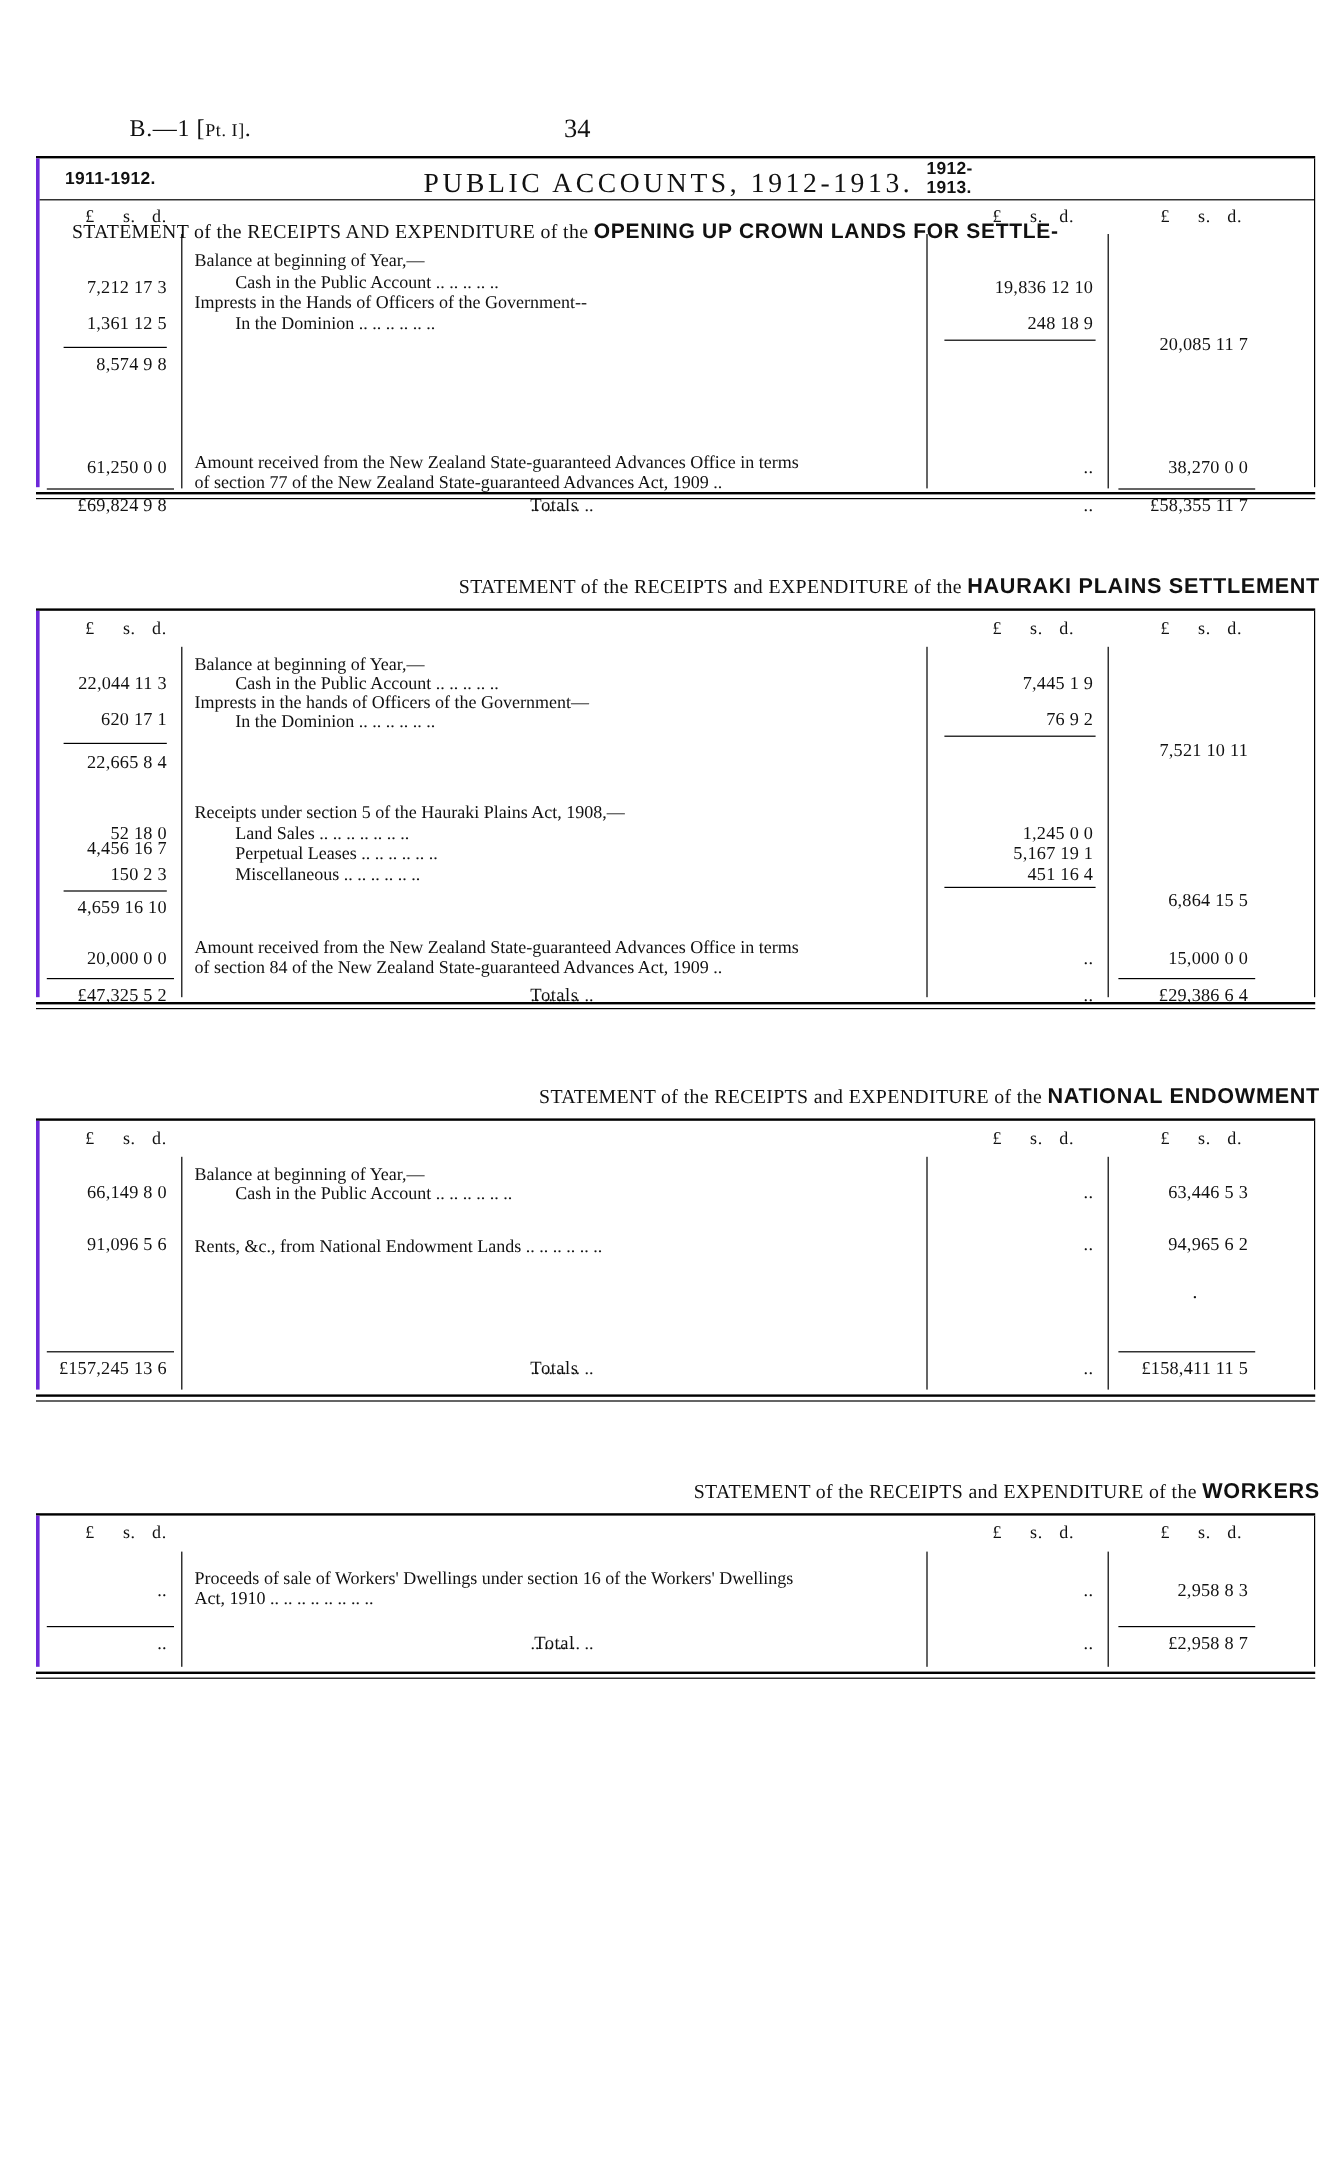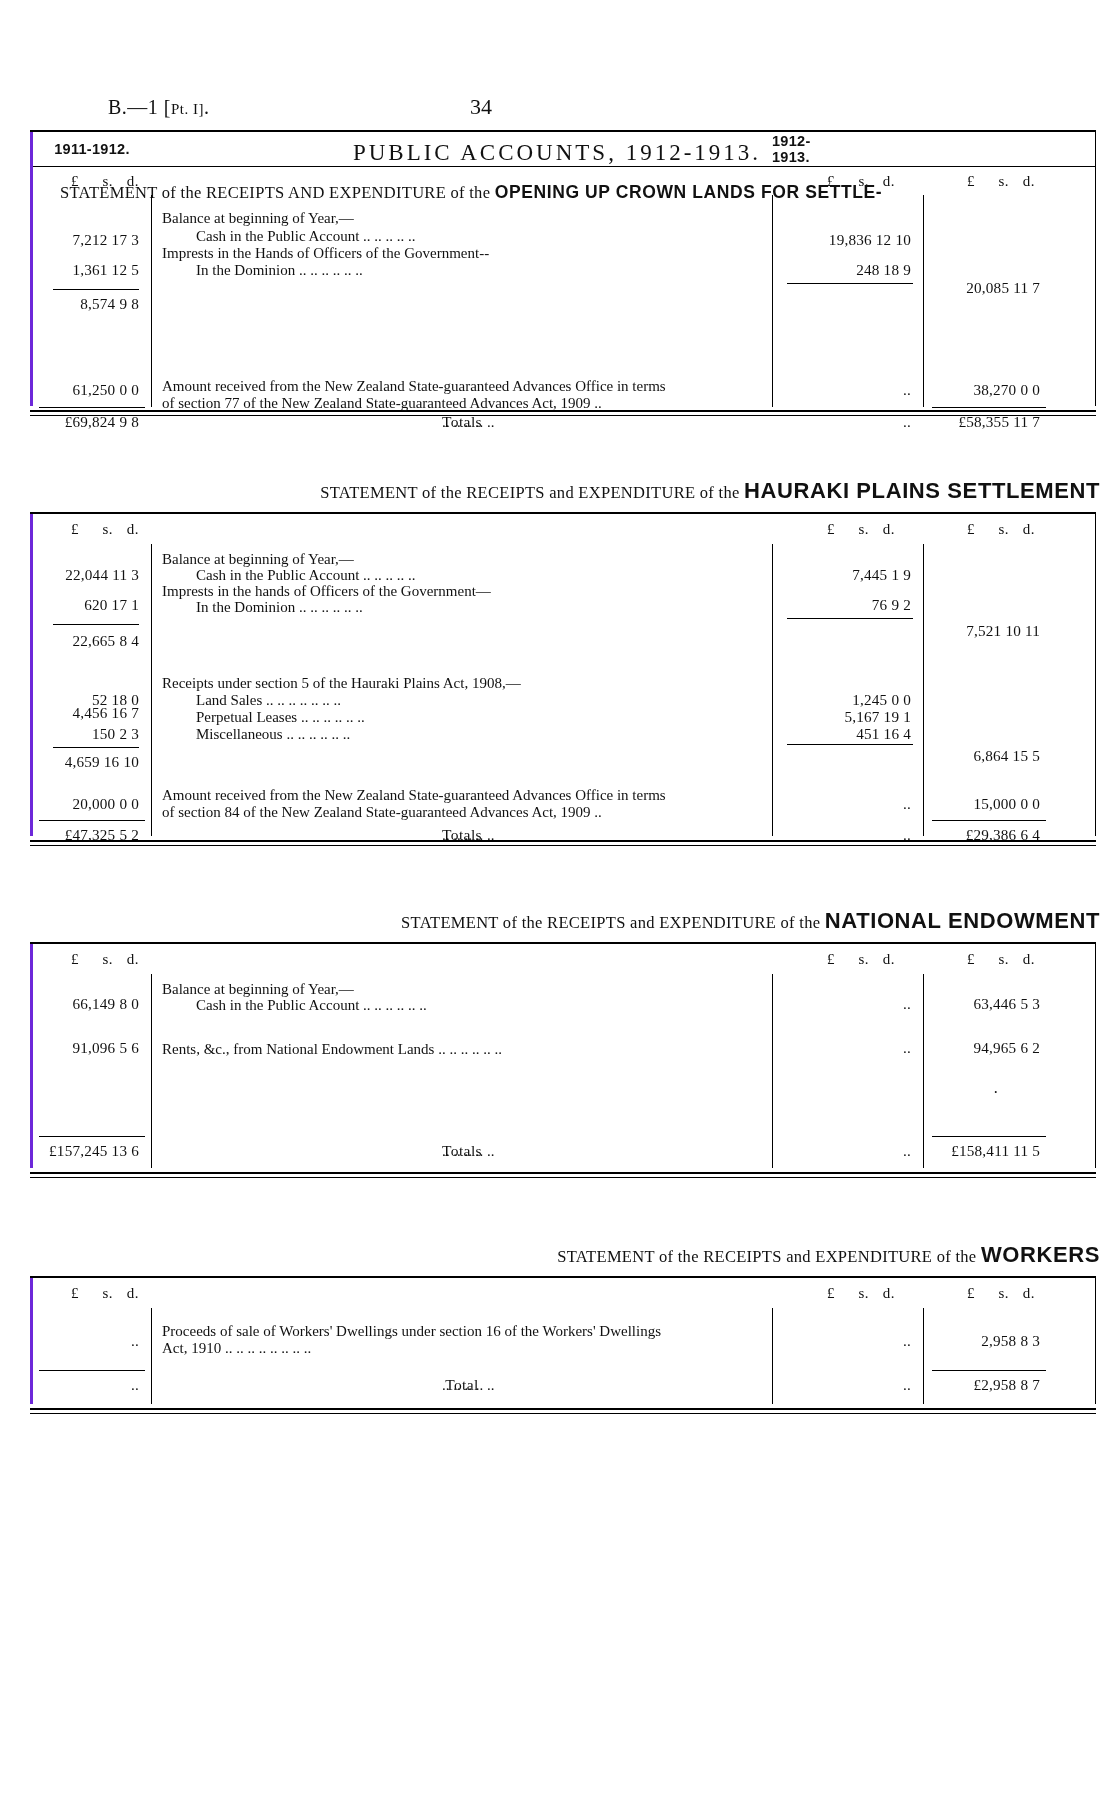--- a/index.html
+++ b/index.html
@@ -69,21 +69,21 @@
   .stmt-right {
     text-align: right;
     padding-right: 14px;
     font-size: 16.5px;
     letter-spacing: 0.3px;
     margin-bottom: 8px;
   }
   .stmt-right .big {
     font-family: "Liberation Sans", sans-serif;
     font-weight: bold;
-    font-size: 22px;
+    font-size: 18px;
     letter-spacing: 0.6px;
   }
 
   
   .tbl {
     position: relative;
     margin: 0 18px 0 30px;
     border-top: 2.5px solid #000;
     border-bottom: 2.5px solid #000;
   }

